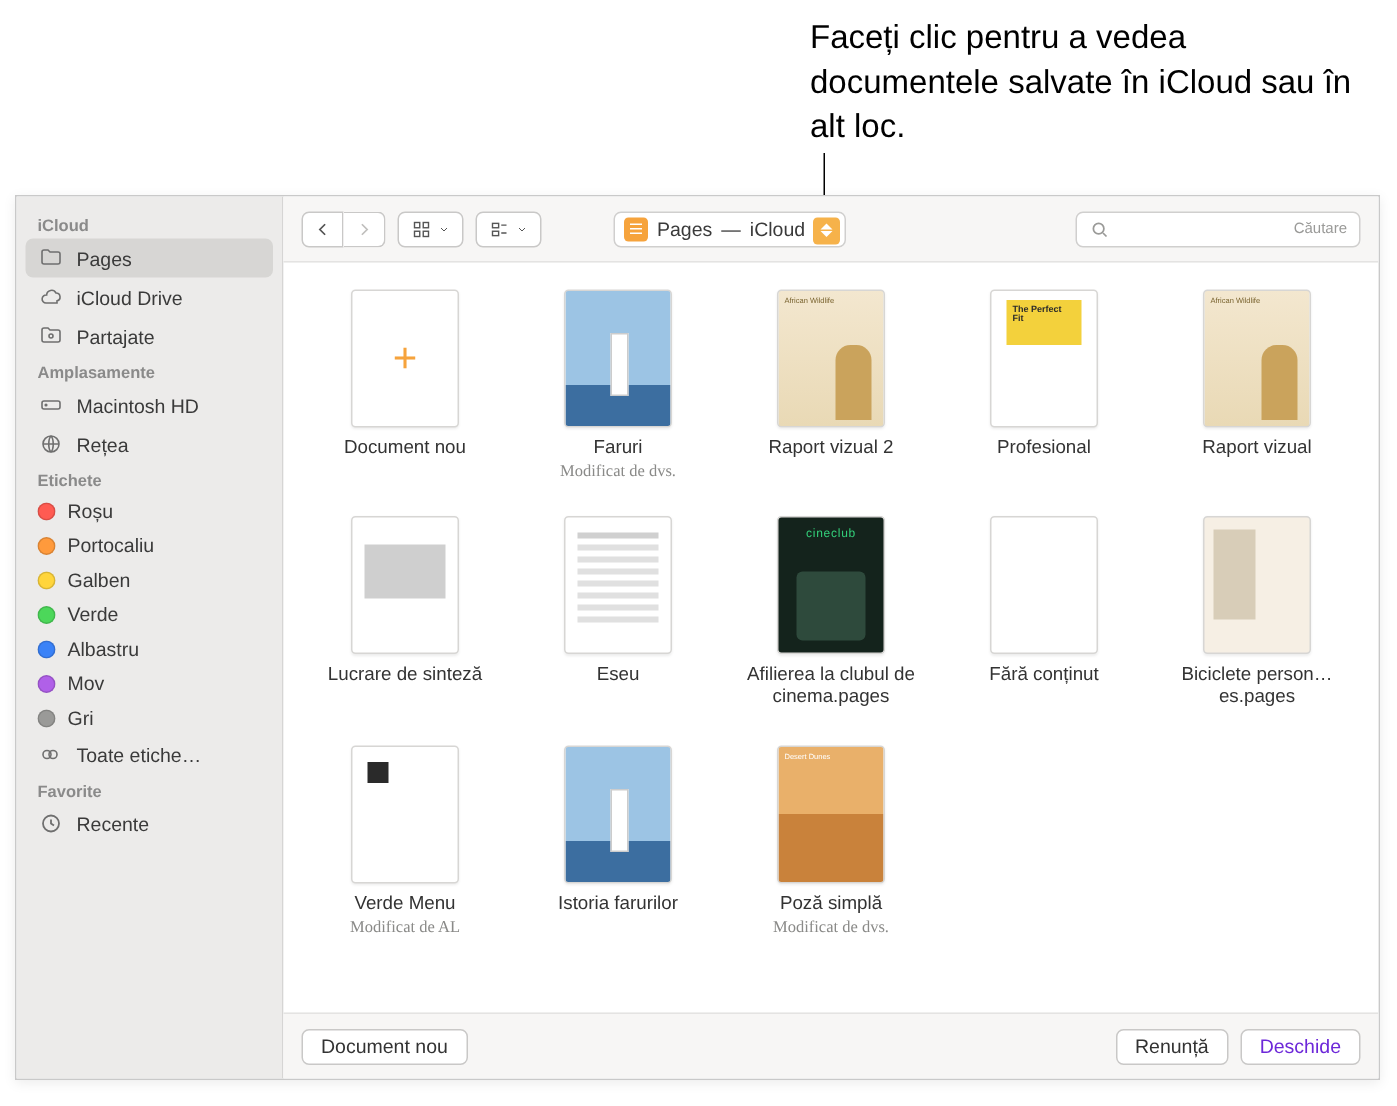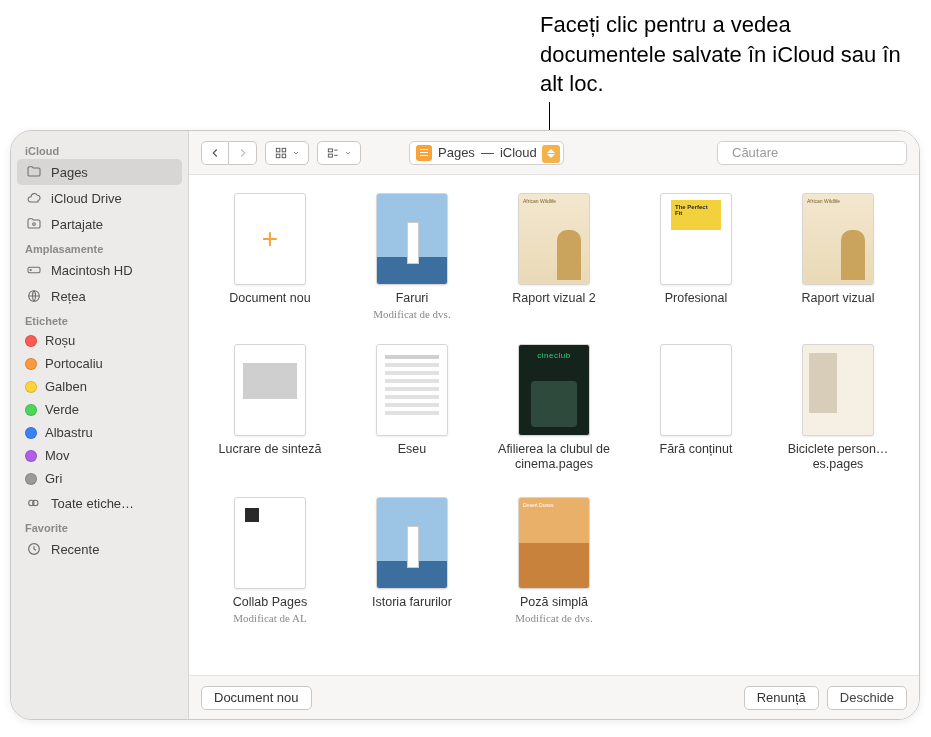--- a/index.html
+++ b/index.html
@@ -2,21 +2,21 @@
 <html><head>
 <meta charset="utf-8">
 <style>
   * { box-sizing: border-box; margin: 0; padding: 0; }
   html, body { width: 931px; height: 737px; font-family: -apple-system, "Helvetica Neue", Arial, sans-serif; font-size: 13px; background: #fff; }
   .callout { position: absolute; top: 10px; left: 540px; width: 370px; font-size: 22px; line-height: 1.35; color: #000; }
   .callout-line { position: absolute; top: 102px; left: 549px; width: 1px; height: 48px; background: #000; }
 
   .window {
     position: absolute; top: 130px; left: 10px; width: 910px; height: 590px;
-    border: 1px solid #c9c9c9; border-radius: 22px; overflow: hidden;
+    border: 1px solid #c9c9c9; border-radius: 0; overflow: hidden;
     display: flex; background: #fff;
     box-shadow: 0 2px 8px rgba(0,0,0,0.08);
   }
   .sidebar {
     width: 178px; background: #ecebea; border-right: 1px solid #d6d5d4;
     padding: 8px 0 0 0; overflow: hidden; font-size: 13px;
   }
   .side-section-title { font-size: 11px; color: #8a8a8a; font-weight: 600; padding: 6px 14px 2px; }
   .side-item { display: flex; align-items: center; gap: 8px; padding: 4px 14px; color: #3a3a3a; cursor: default; }
   .side-item.selected { background: #d7d6d4; border-radius: 5px; margin: 0 6px; padding: 4px 8px; }
@@ -53,21 +53,21 @@
   .location .chev { position: absolute; right: 3px; top: 3px; width: 18px; height: 18px; border-radius: 3px; background: #f6b24a; display:flex; flex-direction:column; align-items:center; justify-content:center; gap:1px; }
   .location .chev::before, .location .chev::after { content:""; width:0; height:0; border-left:4px solid transparent; border-right:4px solid transparent; }
   .location .chev::before { border-bottom:4px solid #fff; }
   .location .chev::after { border-top:4px solid #fff; }
 
   .search {
     margin-left: auto; height: 24px; width: 190px;
     border: 1px solid #d0cfce; background: #fff; border-radius: 5px;
     display: flex; align-items: center; gap: 6px; padding: 0 8px; color: #9a9a98;
   }
-  .search input { border:none; outline:none; flex:1; font-size:13px; background:transparent; color:#333; }
+  .search input { border:none; outline:none; flex:1; font-size:10px; background:transparent; color:#333;text-align:right; }
   .search input::placeholder { color:#9a9a98; }
 
   .grid-area { flex:1; overflow:auto; padding: 18px 16px 6px; }
   .grid { display:grid; grid-template-columns: repeat(5, 1fr); gap: 24px 12px; }
   .doc { display:flex; flex-direction:column; align-items:center; text-align:center; font-size:12.5px; color:#333; }
   .thumb {
     width: 72px; height: 92px; border: 1px solid #d7d6d4; border-radius: 3px;
     background: #fff; display:flex; align-items:center; justify-content:center;
     box-shadow: 0 1px 2px rgba(0,0,0,0.08);
     overflow:hidden; position:relative;
@@ -106,21 +106,21 @@
 
   .footer {
     height: 44px; border-top: 1px solid #e4e3e2; background:#f7f6f5;
     display:flex; align-items:center; padding: 0 12px; gap:8px;
   }
   .footer .spacer { flex:1; }
   .btn {
     height: 24px; padding: 0 12px; border:1px solid #c9c8c7; background:#fff;
     border-radius:5px; font-size:13px; color:#333; display:inline-flex; align-items:center;
   }
-  .btn.disabled { color:#404040; }
+  .btn.disabled { color:#6d28d9; }
 </style>
 </head>
 <body>
 
 <div class="callout">Faceți clic pentru a vedea documentele salvate în iCloud sau în alt loc.</div>
 <div class="callout-line"></div>
 
 <div class="window">
 
   <div class="sidebar">
@@ -317,21 +317,21 @@
           <div class="doc">
             <div class="thumb t-blank"></div>
             <div class="title">Fără conținut</div>
           </div>
           <div class="doc">
             <div class="thumb t-bike"></div>
             <div class="title">Biciclete person…es.pages</div>
           </div>
           <div class="doc">
             <div class="thumb t-collab"></div>
-            <div class="title">Collab Pages</div>
+            <div class="title">Verde Menu</div>
             <div class="subtitle">Modificat de AL</div>
           </div>
           <div class="doc">
             <div class="thumb t-lighthouse"></div>
             <div class="title">Istoria farurilor</div>
           </div>
           <div class="doc">
             <div class="thumb t-dunes"></div>
             <div class="title">Poză simplă</div>
             <div class="subtitle">Modificat de dvs.</div>

